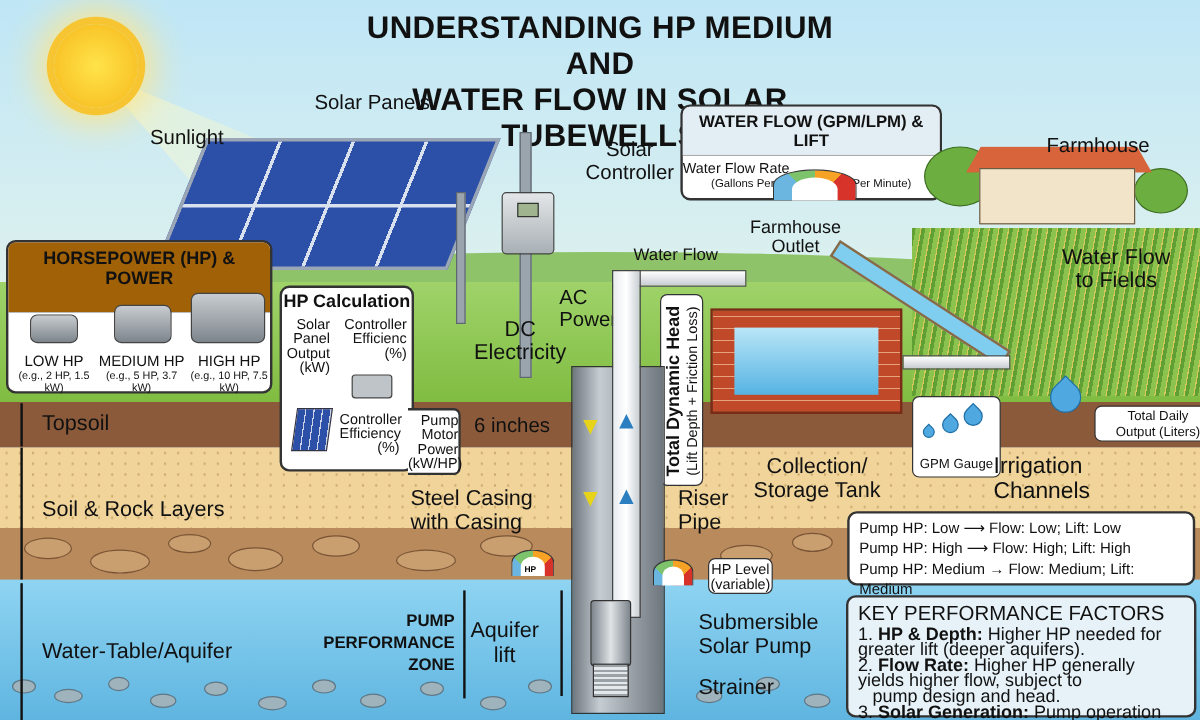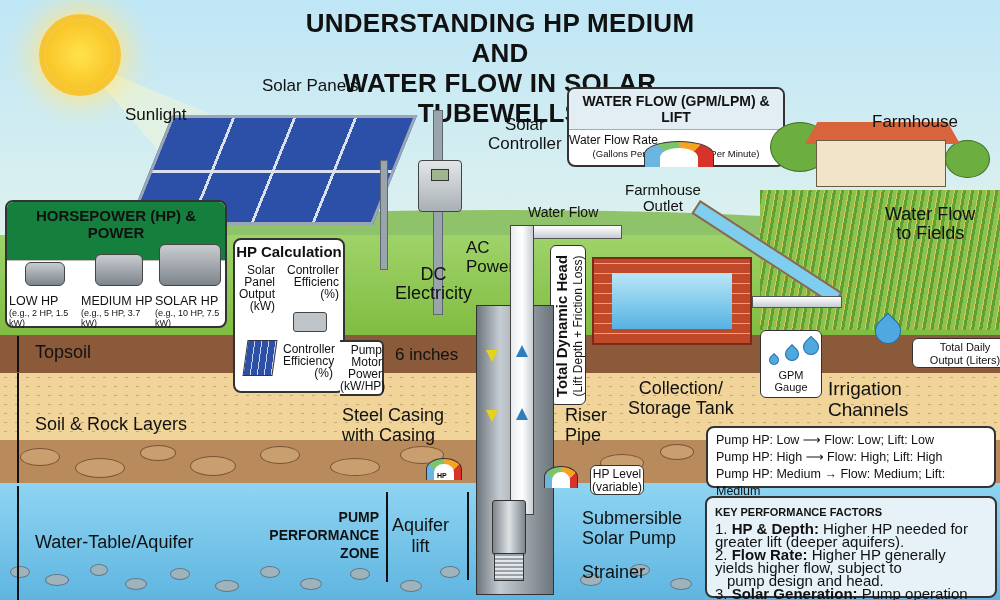--- a/index.html
+++ b/index.html
@@ -21,23 +21,23 @@
   .sun { left:45px; top:20px; width:70px; height:70px; border-radius:50%; background: radial-gradient(#ffe34a, #f6b81a); box-shadow: 0 0 0 6px #f7c531, 0 0 30px 12px #fde58a; }
   .beam { left:80px; top:60px; width:260px; height:180px; background: linear-gradient(120deg, rgba(255,250,200,0.55), rgba(255,250,200,0)); clip-path: polygon(0 0, 100% 60%, 60% 100%); }
 
   .panel-array { left:150px; top:115px; width:245px; height:110px; transform: skewX(-22deg); background: repeating-linear-gradient(90deg, #2c4fa8 0 58px, #d9e1ef 58px 61px), #2c4fa8; border:3px solid #9aa6b6; }
   .panel-array::after { content:""; position:absolute; left:0; top:52px; width:100%; height:3px; background:#d9e1ef; }
   .post { background:#9aa4ad; border:1px solid #5e6770; }
 
   .box { background:#fff; border:2px solid #333; border-radius:8px; }
   .box-head { font-weight:bold; text-align:center; color:#111; }
   .hp-box { left:5px; top:200px; width:222px; height:128px; }
-  .hp-box .box-head { font-size:15px; padding:5px 0 19px; border-bottom:1px solid #bbb; background:#15803d; border-radius:6px 6px 0 0; }
+  .hp-box .box-head { font-size:15px; padding:5px 0 19px; border-bottom:1px solid #bbb; background:#a16207; border-radius:6px 6px 0 0; }
   .pump-ic { position:absolute; background: linear-gradient(#c8ccd0, #7d858c); border:1.5px solid #444; border-radius:6px; }
-  .pump-cap { position:absolute; text-align:left; font-size:12px; color:#111; }
+  .pump-cap { position:absolute; text-align:center; font-size:12px; color:#111; }
   .pump-cap b { display:block; font-weight:normal; font-size:12.5px; }
   .pump-cap i { display:block; font-style:normal; font-size:9px; }
 
   .calc-box { left:233px; top:238px; width:112px; height:155px; }
   .calc-box .box-head { font-size:15px; margin-top:3px; }
   .tiny { font-size:12px; line-height:12px; text-align:right; color:#111; position:absolute; }
   .mini-panel { position:absolute; width:30px; height:36px; background: repeating-linear-gradient(90deg,#2c4fa8 0 6px,#cbd4e6 6px 7px); border:1px solid #334; transform:skewX(-8deg); }
   .ctrl-ic { position:absolute; width:34px; height:20px; background:#bfc4c8; border:1px solid #444; border-radius:3px; }
 
   .ctrl { left:418px; top:160px; width:44px; height:52px; background:linear-gradient(#e3e6e8,#a9b0b5); border:1.5px solid #444; border-radius:4px; }
@@ -66,21 +66,21 @@
   .arrow-down { width:0; height:0; border-left:6px solid transparent; border-right:6px solid transparent; border-top:12px solid #e7d31a; position:absolute; }
 
   .tdh { left:550px; top:245px; width:36px; height:160px; }
   .tdh-text { position:absolute; left:0; top:0; width:160px; height:36px; transform: rotate(-90deg) translate(-160px,0); transform-origin:left top; text-align:center; line-height:15px; padding-top:3px; }
   .tdh-text b { display:block; font-size:15px; }
   .tdh-text span { font-size:12px; }
   .dim-line { position:absolute; width:1.5px; background:#111; left:17px; }
 
   .relation-box { left:706px; top:426px; width:290px; height:62px; padding:4px 8px; font-size:12.5px; line-height:17px; color:#111; }
   .kpf-box { left:705px; top:496px; width:292px; height:102px; padding:4px 8px; background:#e6f2f8; color:#111; }
-  .kpf-box .kpf-title { font-weight:bold; font-size:11px; line-height:20px; }
+  .kpf-box .kpf-title { font-weight:normal; font-size:17px; line-height:20px; }
   .kpf-box li { font-size:15px; line-height:13px; list-style:none; }
   .kpf-box li .indent { padding-left:12px; display:block; }
 
   .speech { background:#fff; border:1.5px solid #333; border-radius:6px; text-align:center; color:#111; }
   .drop { position:absolute; background:#4fa9e0; border-radius: 0 50% 50% 50%; transform: rotate(45deg); border:1px solid #1f6ea5; }
 </style>
 </head>
 <body>
 
 <div class="abs sky"></div>
@@ -154,21 +154,21 @@
   <div class="pump-ic" style="left:152px;top:42px;width:62px;height:42px"></div>
   <div class="pump-cap" style="left:2px;top:92px;width:72px">
     <b>LOW HP</b>
       <i>(e.g., 2 HP, 1.5 kW)</i>
   </div>
   <div class="pump-cap" style="left:74px;top:92px;width:74px">
     <b>MEDIUM HP</b>
       <i>(e.g., 5 HP, 3.7 kW)</i>
   </div>
   <div class="pump-cap" style="left:148px;top:92px;width:72px">
-    <b>SOLAR HP</b>
+    <b>HIGH HP</b>
       <i>(e.g., 10 HP, 7.5 kW)</i>
   </div>
 </div>
 
 <div class="abs box calc-box">
   <div class="box-head">HP Calculation</div>
   <div class="tiny" style="left:4px;top:24px;width:36px">Solar Panel Output (kW)</div>
   <div class="tiny" style="left:44px;top:24px;width:60px">Controller Efficienc (%)</div>
   <div class="ctrl-ic" style="left:58px;top:72px"></div>
   <div class="mini-panel" style="left:10px;top:100px"></div>
@@ -259,21 +259,21 @@
   <div>Aquifer</div>
   <div>lift</div>
 </div>
 <div class="abs" style="left:467px;top:492px;width:1.5px;height:88px;background:#111"></div>
 <div class="abs label" style="left:582px;top:508px;font-size:18px;line-height:20px">
   <div>Submersible</div>
   <div>Solar Pump</div>
 </div>
 <div class="abs label" style="left:582px;top:563px;font-size:18px">Strainer</div>
 
-<div class="abs speech" style="left:760px;top:330px;width:62px;height:68px">
+<div class="abs speech" style="left:760px;top:330px;width:74px;height:68px">
   <div class="drop" style="left:8px;top:24px;width:10px;height:10px"></div>
   <div class="drop" style="left:24px;top:16px;width:14px;height:14px"></div>
   <div class="drop" style="left:42px;top:8px;width:16px;height:16px"></div>
   <div style="position:absolute;left:0;bottom:4px;width:100%;font-size:11px">GPM Gauge</div>
 </div>
 <div class="drop abs" style="left:875px;top:318px;width:26px;height:26px"></div>
 <div class="abs speech" style="left:912px;top:338px;width:106px;height:30px;font-size:11px;line-height:13px;padding-top:2px">
   <div>Total Daily</div>
   <div>Output (Liters)</div>
 </div>

